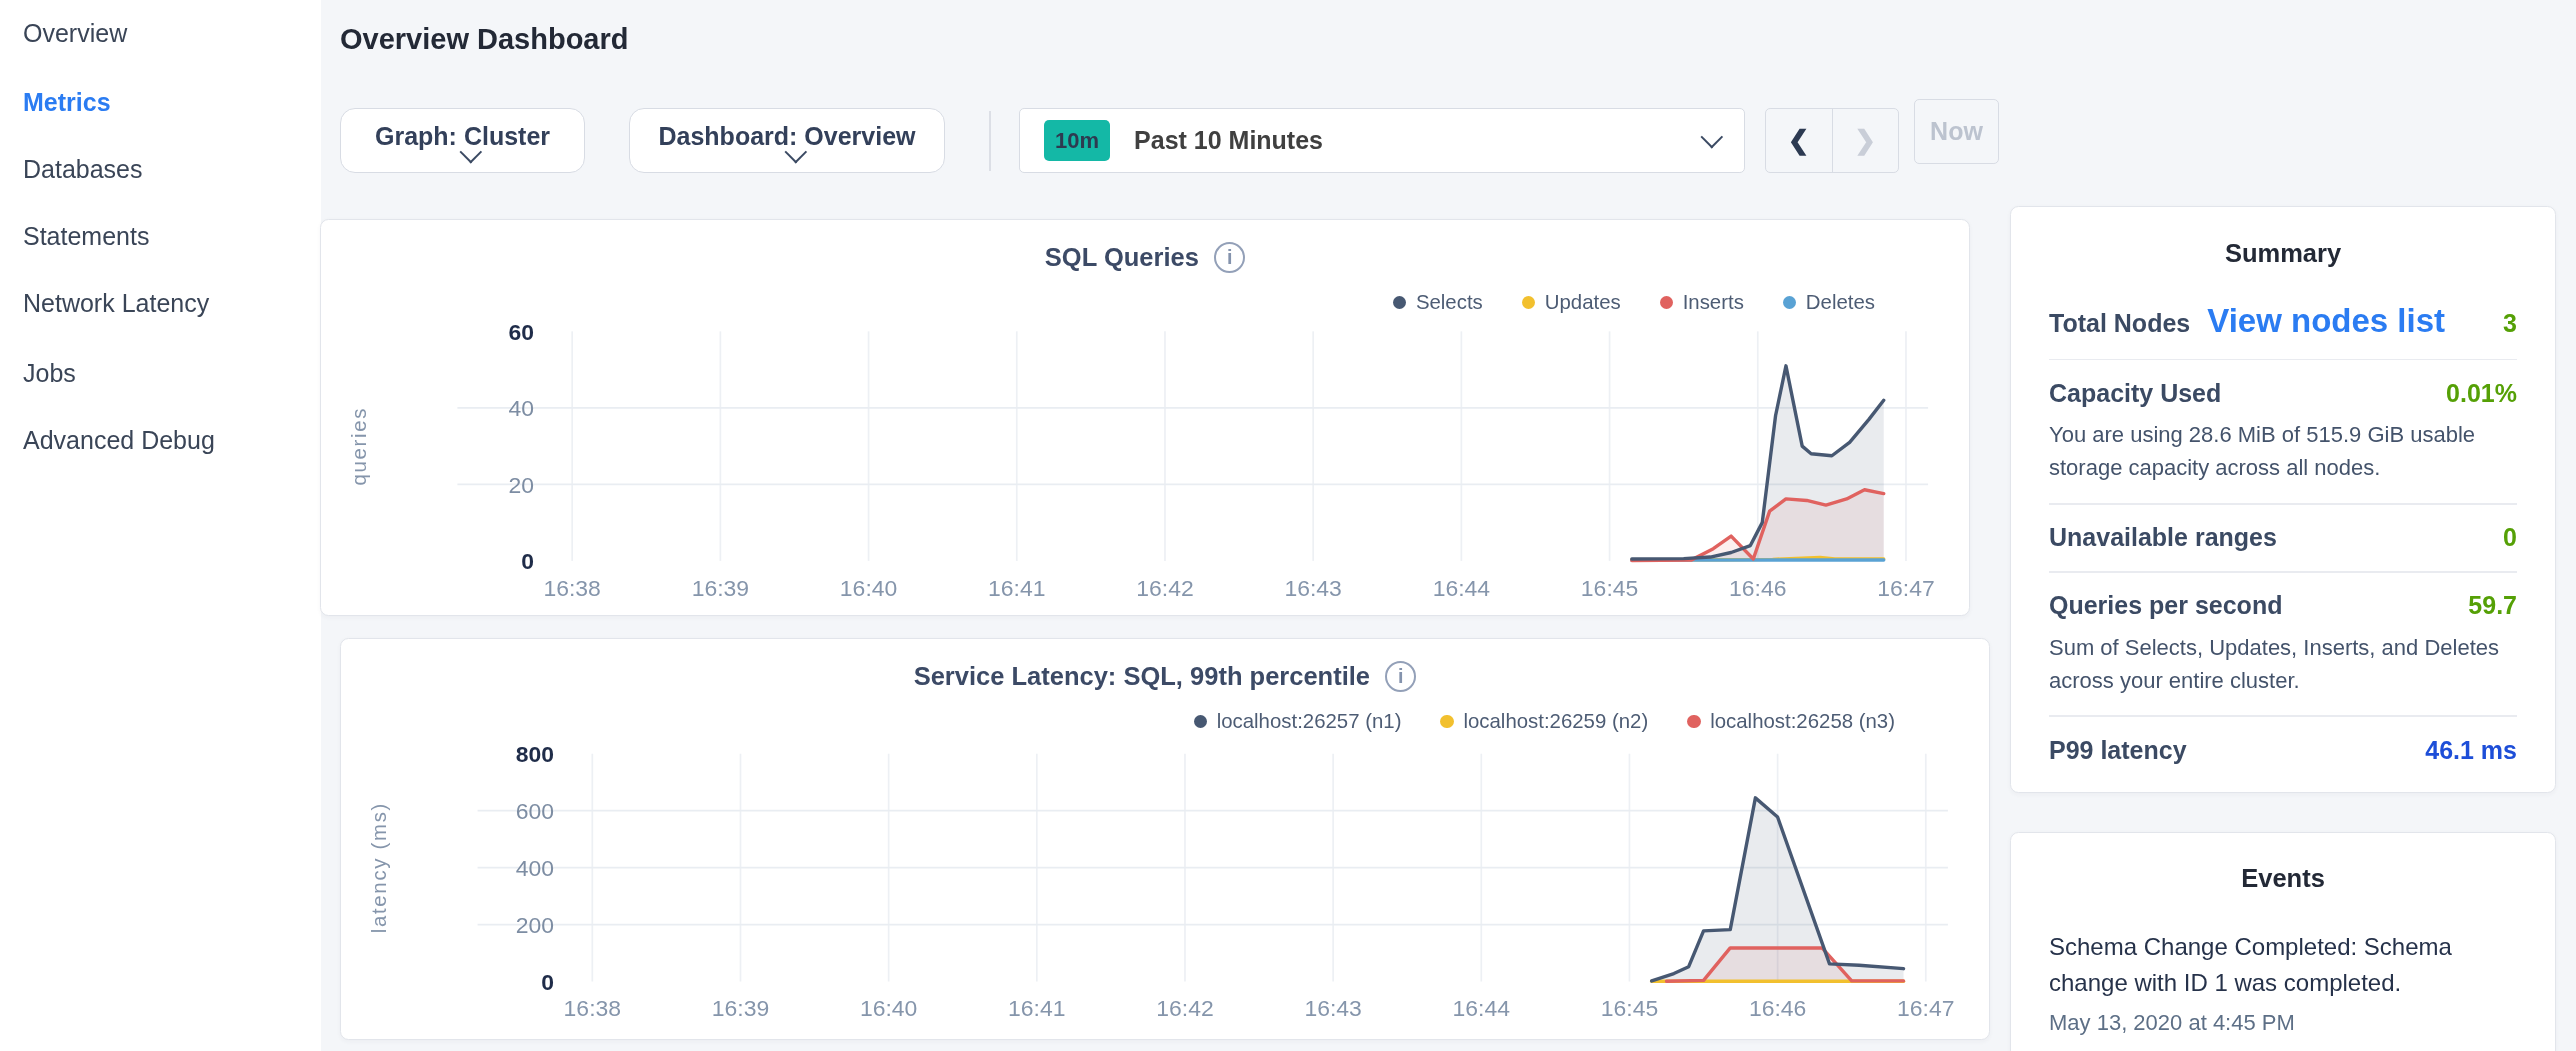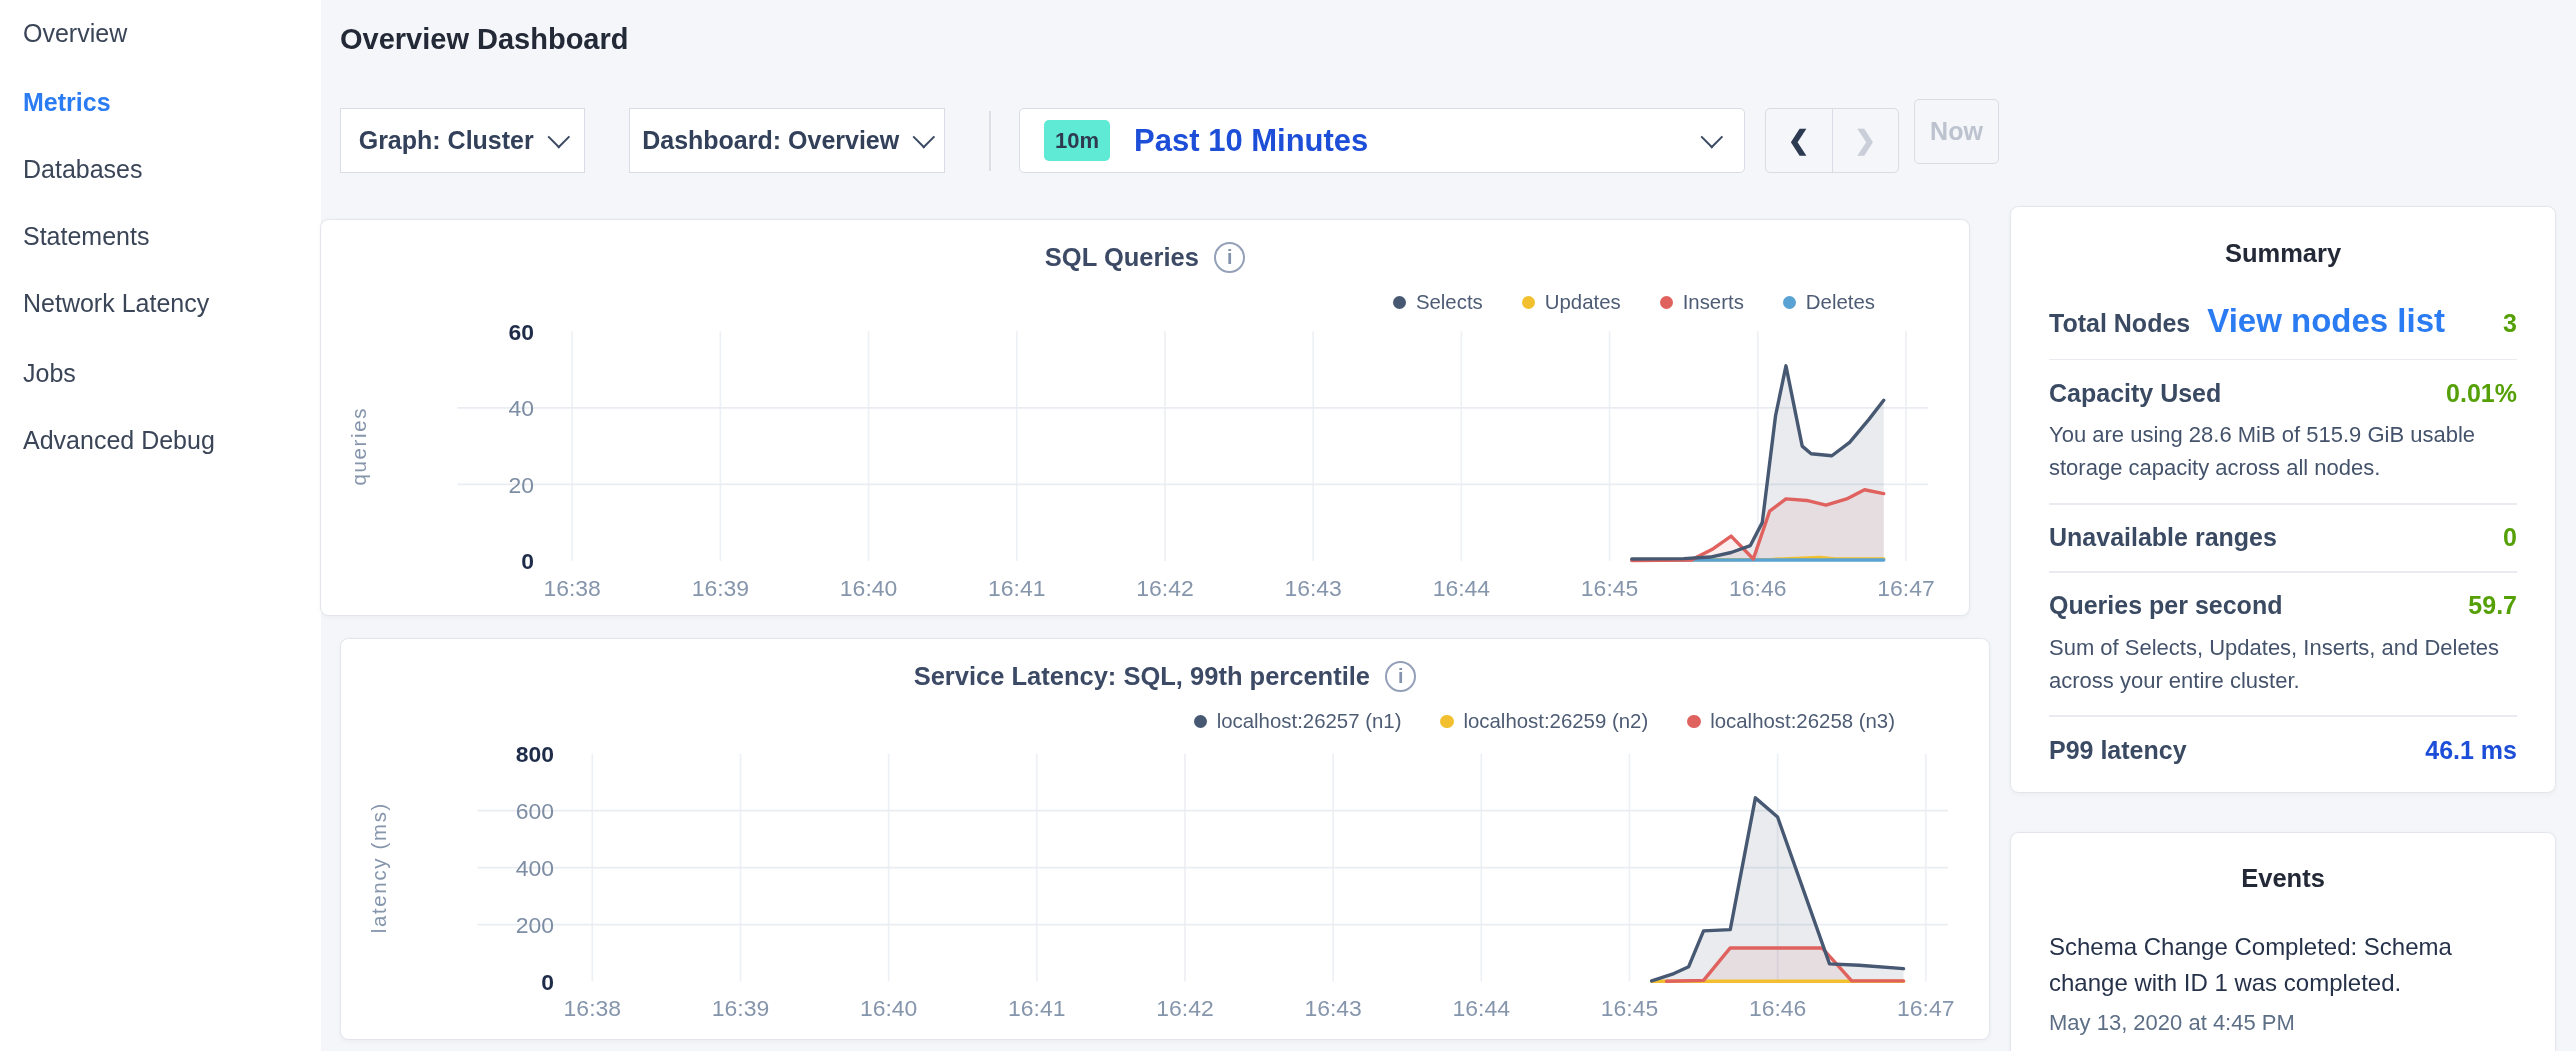--- a/index.html
+++ b/index.html
@@ -4,29 +4,29 @@
 <style>
   html,body{margin:0;padding:0;width:2576px;height:1051px;overflow:hidden;
     background:#f4f6f9;font-family:"Liberation Sans",sans-serif;color:#3f4f68;}
   
   .sidebar{position:absolute;left:0;top:0;width:321px;height:1051px;background:#ffffff;}
   .nav-item{position:absolute;left:23px;height:29px;font-size:25px;color:#3a4557;cursor:pointer;white-space:nowrap;}
   .nav-item.active{font-weight:700;}
   
   .page-title{position:absolute;left:340px;top:4px;font-size:29px;font-weight:600;color:#232936;}
   
-  .ctrl{position:absolute;top:108px;height:65px;background:#ffffff;border:1.7px solid #d8dce4;border-radius:0;
-    display:flex;align-items:center;justify-content:center;font-size:25px;font-weight:700;color:#33405a;box-sizing:border-box;}
+  .ctrl{position:absolute;top:108px;height:65px;background:#ffffff;border:1.7px solid #d8dce4;border-radius:15px;
+    display:flex;align-items:center;justify-content:center;font-size:25px;font-weight:700;color:#33405a;box-sizing:border-box;flex-direction:column;}
   .chev{width:13.6px;height:13.6px;border-right:2.6px solid #3b4a63;border-bottom:2.6px solid #3b4a63;
     transform:rotate(45deg);margin-left:17px;margin-top:-6.8px;}
   .vdivider{position:absolute;left:989px;top:111px;width:1.7px;height:60px;background:#dcdfe6;}
   .timesel{position:absolute;left:1019px;top:108px;width:726px;height:65px;background:#fff;border:1.7px solid #d8dce4;
     border-radius:5.1px;display:flex;align-items:center;padding:0 24px;box-sizing:border-box;cursor:pointer;}
-  .badge10{background:#5eead4;color:#2e3a50;font-size:22px;font-weight:700;border-radius:5.1px;padding:7.7px 11px;margin-right:24px;}
-  .timesel-label{font-size:31px;font-weight:700;color:#1d4ed8;}
+  .badge10{background:#14b8a6;color:#2e3a50;font-size:22px;font-weight:700;border-radius:5.1px;padding:7.7px 11px;margin-right:24px;}
+  .timesel-label{font-size:25px;font-weight:700;color:#404040;}
   .timesel .chev{margin-left:auto;}
   .arrowgroup{position:absolute;left:1765px;top:108px;width:134px;height:65px;border:1.7px solid #d8dce4;border-radius:5.1px;
     display:flex;box-sizing:border-box;}
   .arrowcell{flex:1;display:flex;align-items:center;justify-content:center;font-size:26px;font-weight:700;cursor:pointer;}
   .arrowcell.prev{color:#2c3a52;border-right:1.7px solid #d8dce4;}
   .arrowcell.next{color:#c9ced8;}
   .nowbtn{position:absolute;left:1914px;top:99px;width:85px;height:65px;border:1.7px solid #d8dce4;border-radius:5.1px;
     color:#bcc3cf;font-size:25px;font-weight:700;display:flex;align-items:center;justify-content:center;box-sizing:border-box;cursor:pointer;}
   
   .card{position:absolute;background:#ffffff;border:1.7px solid #e2e5eb;border-radius:8.5px;box-sizing:border-box;

